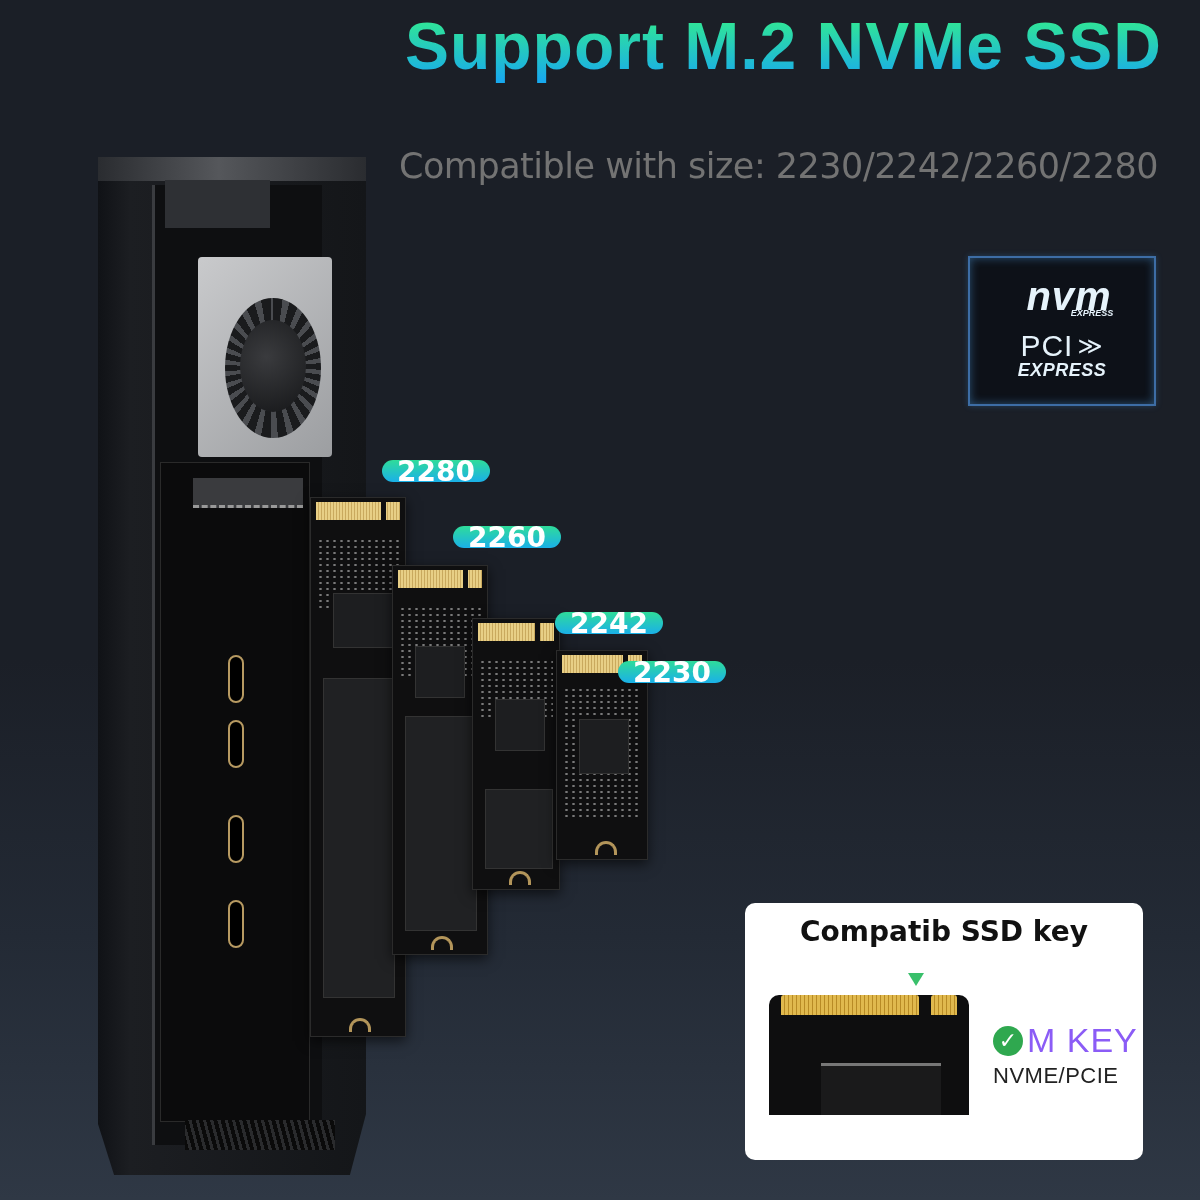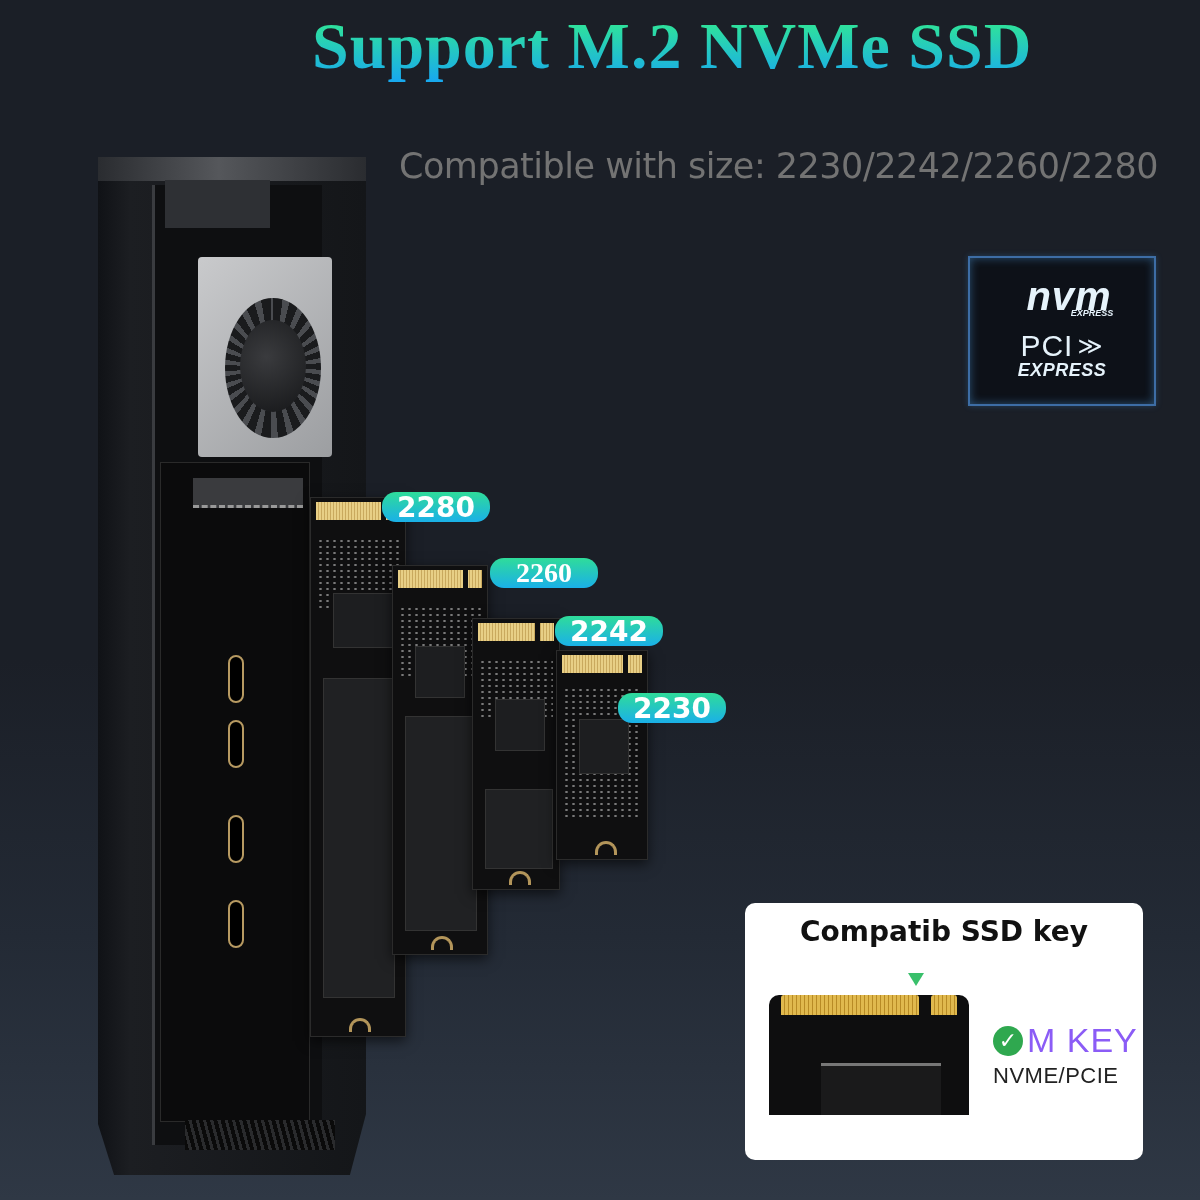--- a/index.html
+++ b/index.html
@@ -4,21 +4,22 @@
 <style>
   * { box-sizing: border-box; margin: 0; padding: 0; }
   html, body { width: 1200px; height: 1200px; overflow: hidden; }
   body {
     position: relative;
     font-family: "Liberation Sans", "DejaVu Sans", sans-serif;
     background: linear-gradient(180deg, #1b1f27 0%, #1b1f27 55%, #232a35 78%, #2f3845 100%);
   }
   .title {
     position: absolute; left: 312px; top: 8px; width: 850px;
-    font-family: Liberation Serif, serif;
+    text-align: right;
+    font-family: Liberation Sans, sans-serif;
     font-weight: bold; font-size: 66px; letter-spacing: 1px;
     background: linear-gradient(180deg, #2fe39a 20%, #18a9ee 95%);
     -webkit-background-clip: text; background-clip: text; color: transparent;
   }
   .subtitle {
     position: absolute; right: 42px; top: 146px;
     color: #737373; font-size: 35px;
     font-family: "DejaVu Sans", sans-serif;
     letter-spacing: -0.5px;
   }
@@ -113,27 +114,26 @@
     background-image: radial-gradient(#cfcfcf 1px, transparent 1.5px);
     background-size: 7px 6px; opacity: 0.55;
   }
   .ssd .notch {
     position: absolute; bottom: 4px; width: 22px; height: 14px;
     border: 3px solid #b3955a; border-bottom: none;
     border-radius: 12px 12px 0 0;
   }
 
   .size-badge {
-    position: absolute; height: 30px;
+    position: absolute; height: 22px;
     background: linear-gradient(180deg, #2fdc9a 0%, #1ab0e8 100%);
     border-radius: 14px;
     color: #fff; font-weight: bold; font-size: 28px;
     display: flex; align-items: center; justify-content: center;
     font-family: "DejaVu Sans", sans-serif;
-    margin-top: 32px;
   }
 
   
   .key-card {
     position: absolute; left: 745px; top: 903px; width: 398px; height: 257px;
     background: #ffffff; border-radius: 10px; overflow: hidden;
   }
   .key-title {
     position: absolute; left: 0; right: 0; top: 12px; text-align: center;
     font-weight: bold; font-size: 28px; color: #111;
@@ -238,22 +238,22 @@
 </div>
 
 <div class="ssd" style="left:556px;top:650px;width:92px;height:210px;">
   <div class="gold"></div>
   <div class="dots" style="top:36px;height:130px;"></div>
   <div class="chip" style="left:22px;top:68px;width:50px;height:55px;"></div>
   <div class="notch" style="left:38px;"></div>
 </div>
 
 <div class="size-badge" style="left:382px;top:460px;width:108px;">2280</div>
-<div class="size-badge" style="left:490px;top:526px;width:108px;font-family:Liberation Serif, serif;">2260</div>
-<div class="size-badge" style="left:555px;top:584px;width:108px;">2242</div>
+<div class="size-badge" style="left:453px;top:526px;width:108px;">2260</div>
+<div class="size-badge" style="left:555px;top:612px;width:108px;">2242</div>
 <div class="size-badge" style="left:618px;top:661px;width:108px;">2230</div>
 
 <div class="key-card">
   <div class="key-title">Compatib SSD key</div>
   <div class="key-triangle"></div>
   <div class="key-pcb">
     <div class="key-gold-a"></div>
     <div class="key-gold-b"></div>
     <div class="key-chip"></div>
   </div>

